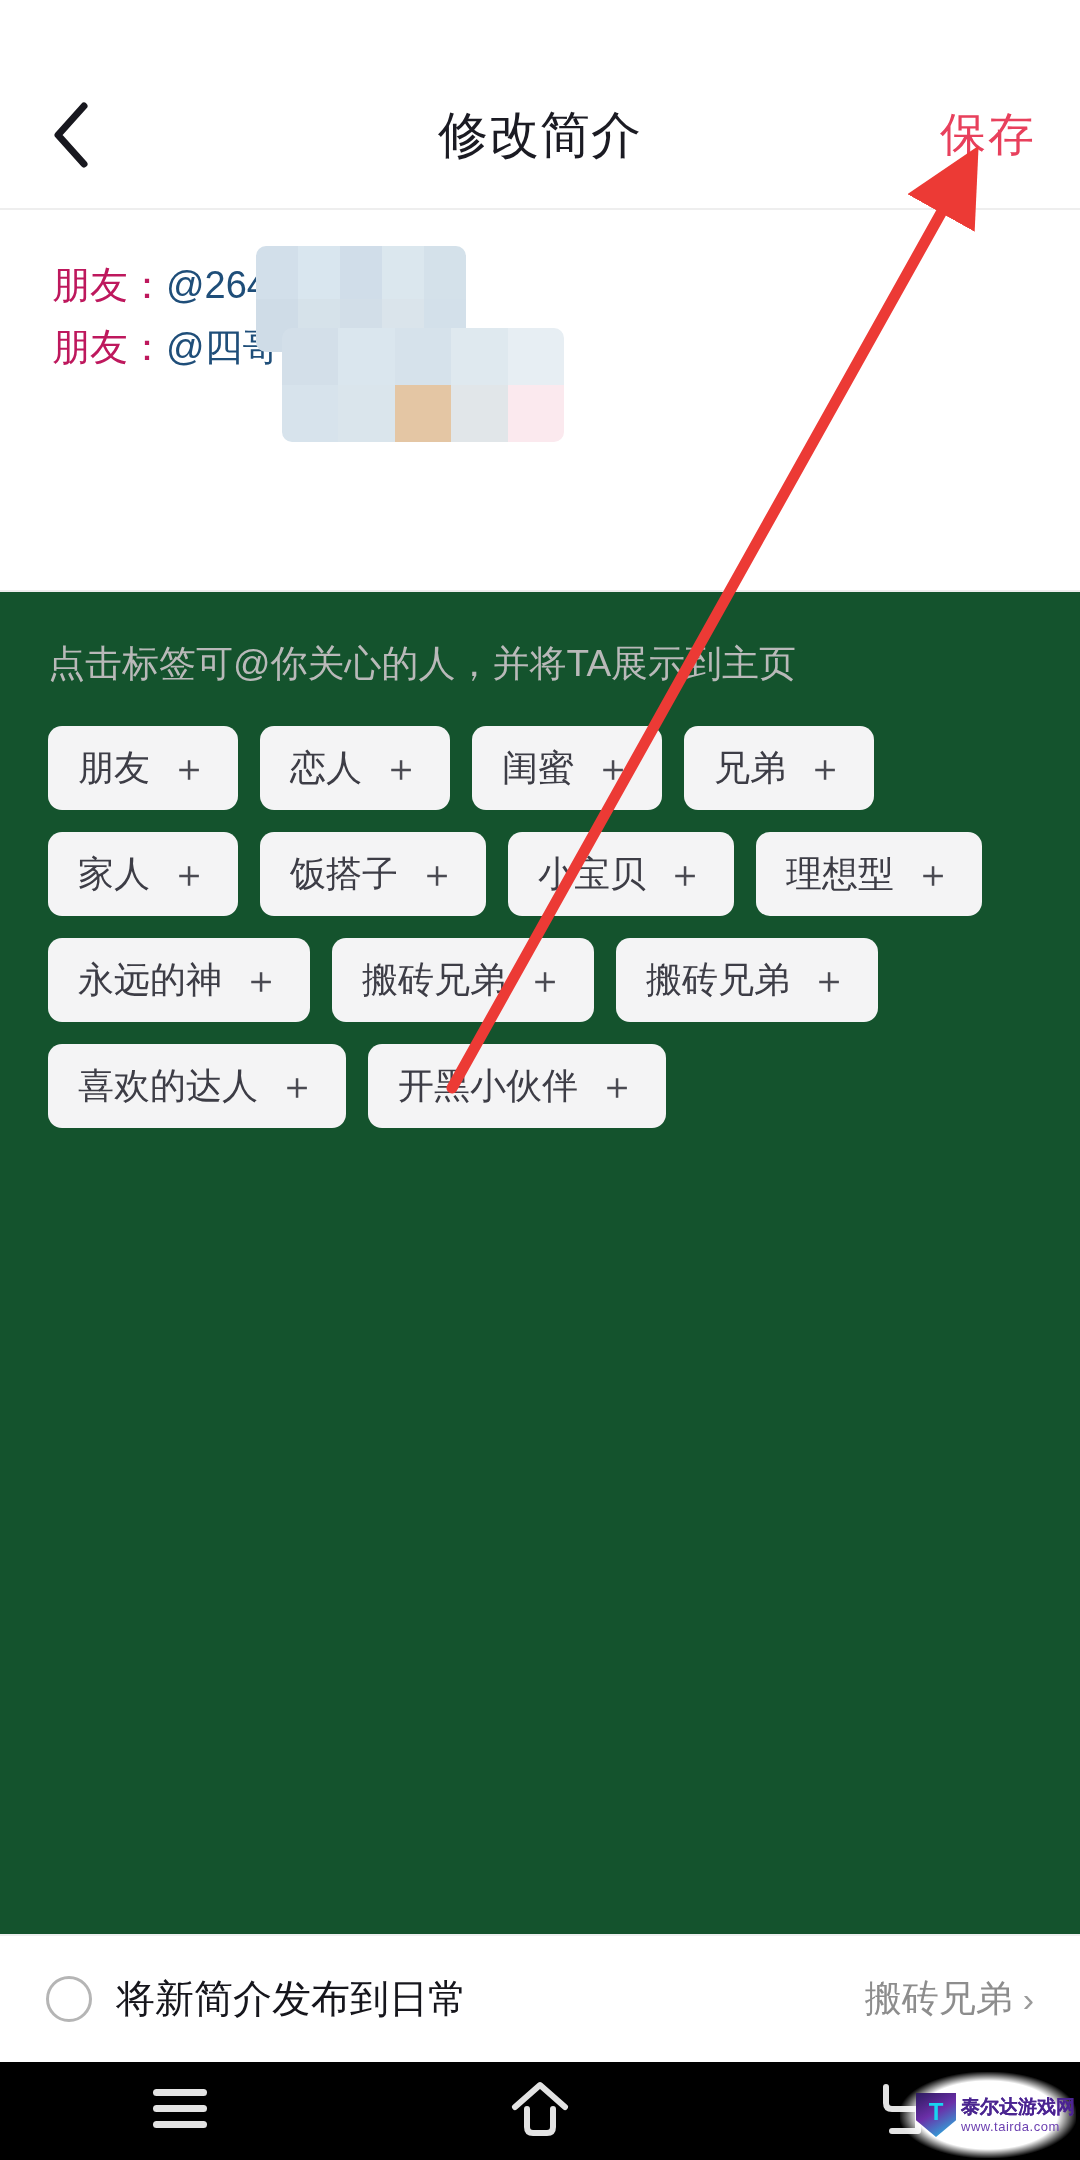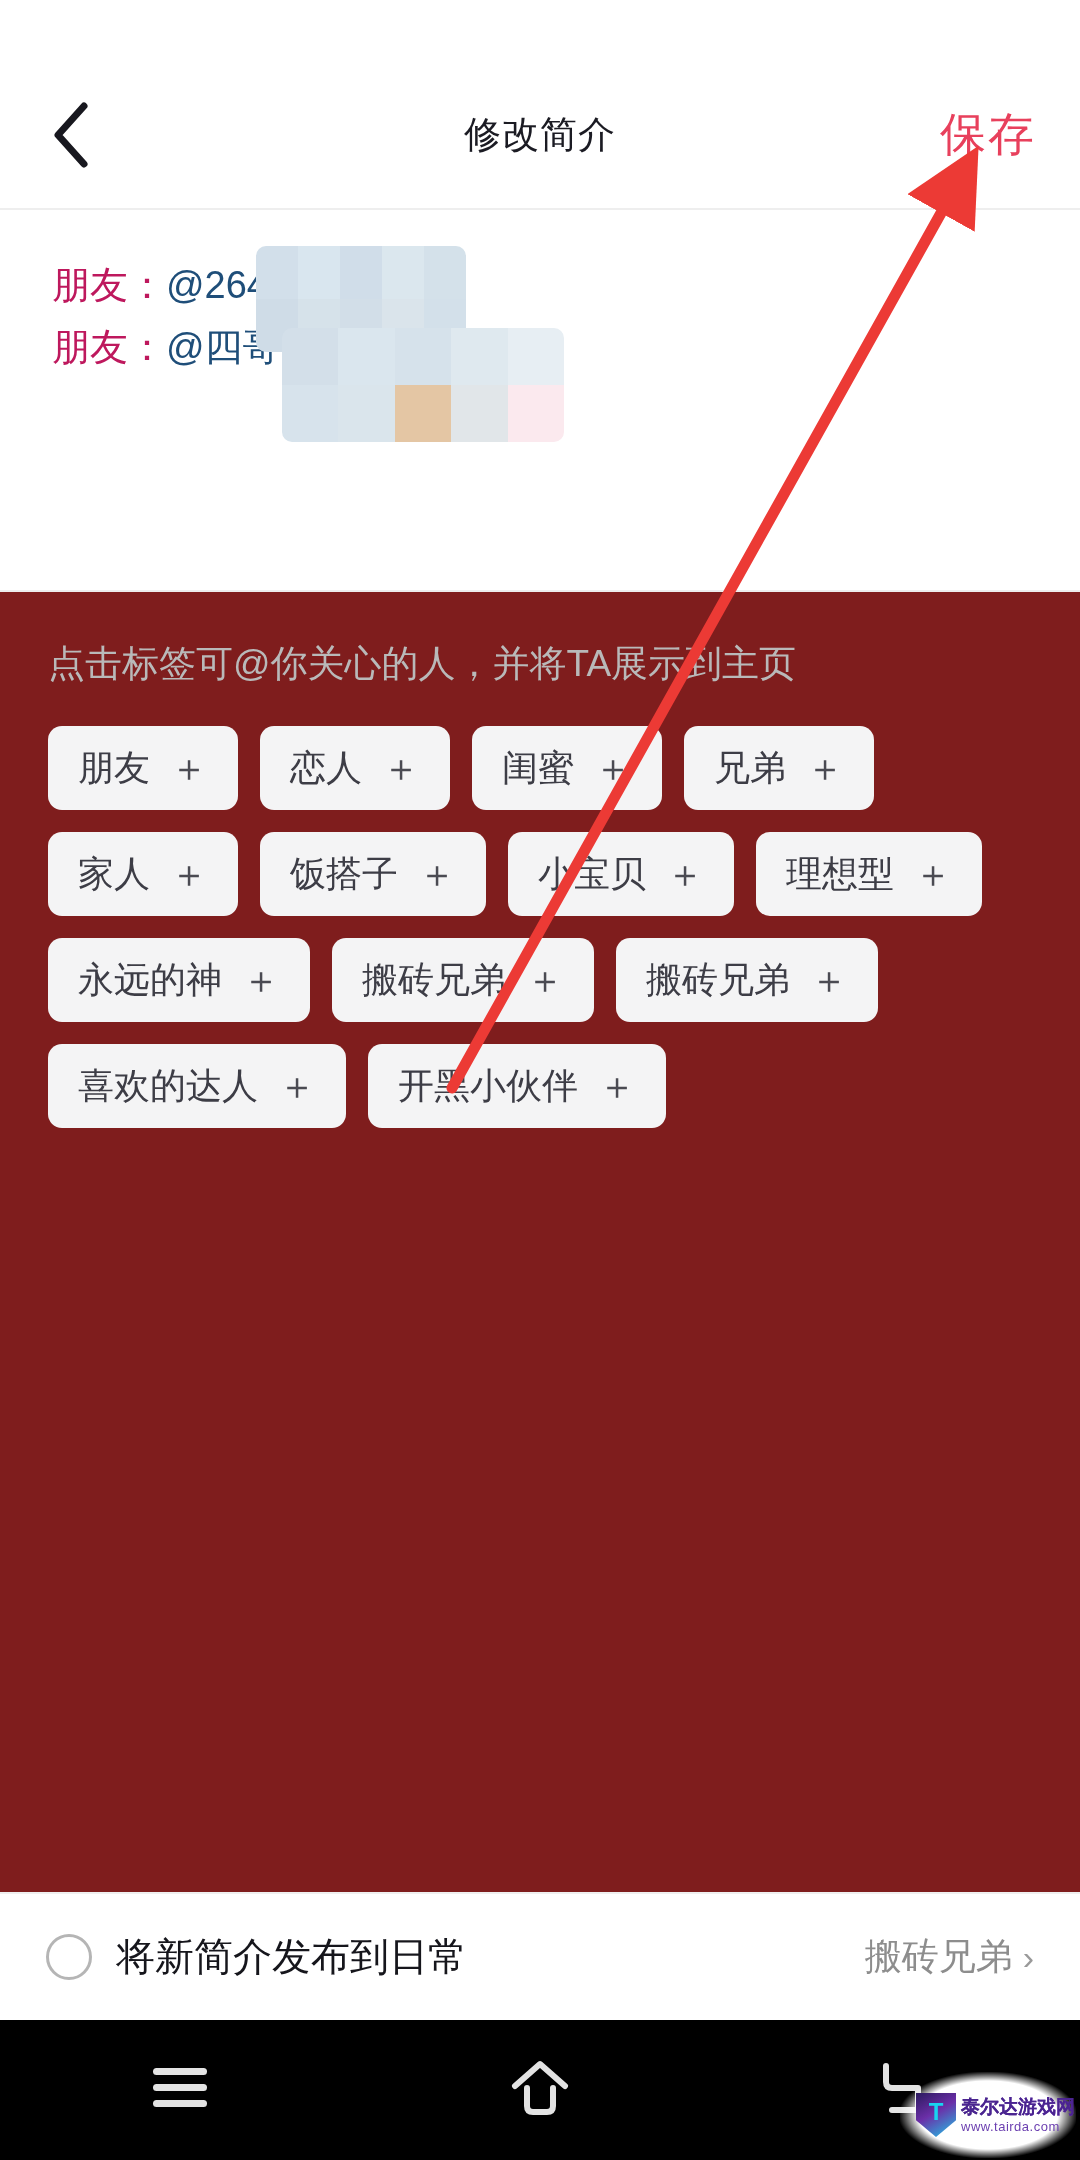--- a/index.html
+++ b/index.html
@@ -35,21 +35,21 @@
     left: 34px; top: 50%;
     transform: translateY(-50%);
     width: 76px; height: 76px;
     display: flex; align-items: center; justify-content: center;
   }
   .back-btn svg { display:block; }
   .header-title {
     position: absolute;
     left: 0; right: 0;
     text-align: center;
-    font-size: 37px;
+    font-size: 50px;
     color: #1b1b23;
     font-weight: 500;
     letter-spacing: 1px;
   }
   .save-btn {
     position: absolute;
     right: 40px; top: 50%;
     transform: translateY(-50%);
     font-size: 46px;
     color: #e8405c;
@@ -84,21 +84,21 @@
     grid-template-columns: repeat(5, 1fr);
     grid-template-rows: repeat(2, 1fr);
     border-radius: 10px;
     overflow: hidden;
   }
   .mosaic div { width: 100%; height: 100%; }
 
   
   .tag-section {
     flex: 1 1 auto;
-    background: #7f1d1d;
+    background: #14532d;
     padding: 44px 20px 0 48px;
   }
   .tag-hint {
     font-size: 37px;
     color: #b9b9b9;
     line-height: 56px;
     margin-bottom: 34px;
     white-space: nowrap;
   }
   .tag-rows { display: flex; flex-direction: column; gap: 22px; }
@@ -152,21 +152,21 @@
     gap: 10px;
     font-size: 37px;
     color: #8d8d8d;
     white-space: nowrap;
   }
   .chev { font-size: 34px; color: #9a9a9a; }
 
   
   .navbar {
     flex: 0 0 auto;
-    height: 140px;
+    height: 98px;
     background: #000000;
     display: flex;
     align-items: center;
     position: relative;
   }
   .nav-item {
     flex: 1 1 0;
     display: flex;
     align-items: center;
     justify-content: center;

